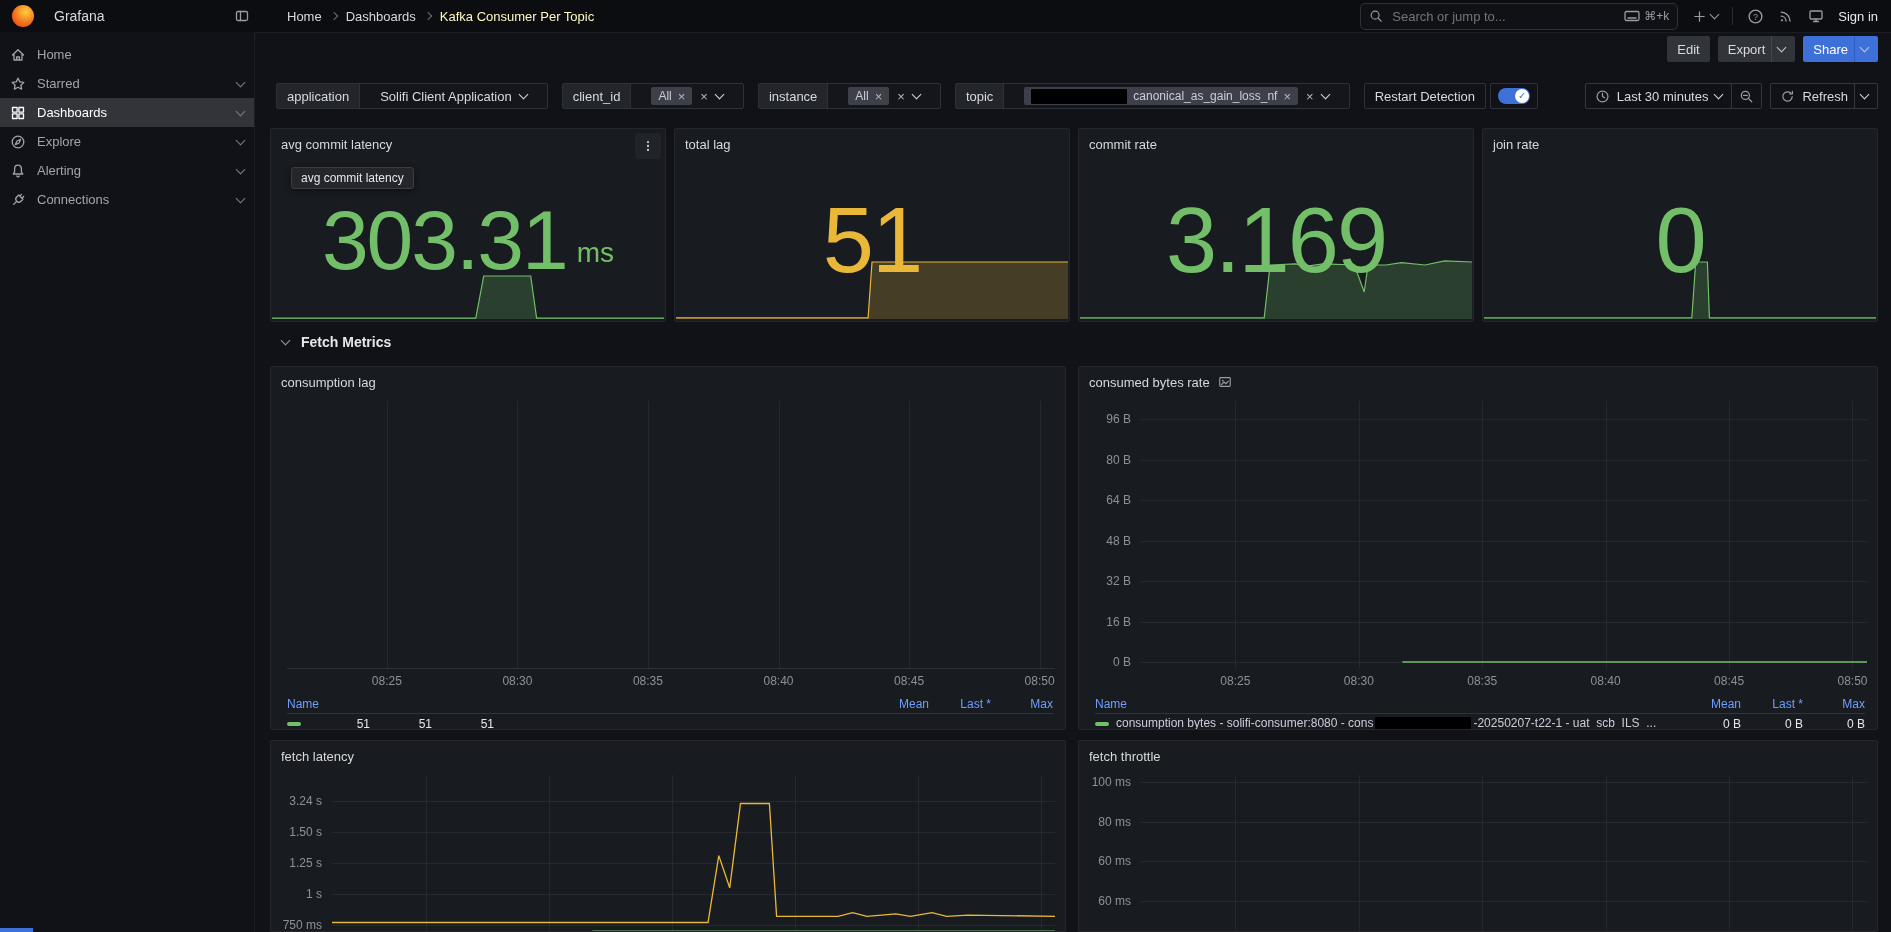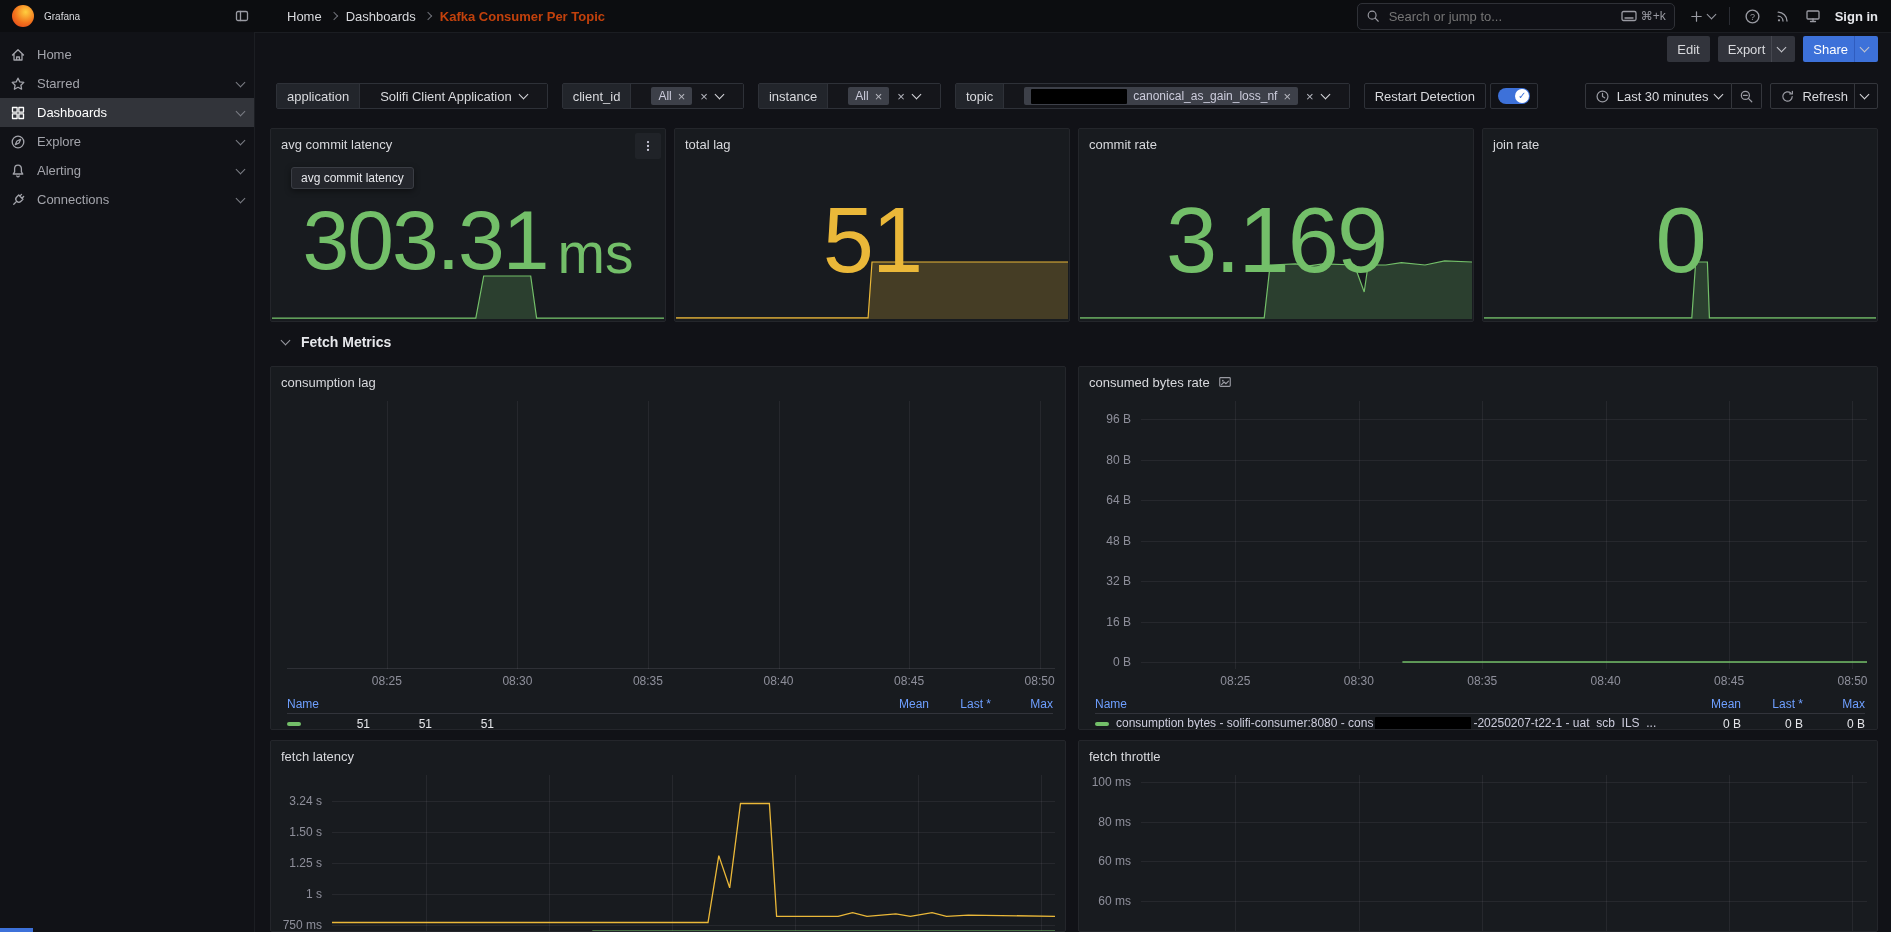--- a/index.html
+++ b/index.html
@@ -4,32 +4,32 @@
 <style>
   html,body{margin:0;padding:0;background:#111217;width:1891px;height:932px;overflow:hidden;
     font-family:"Liberation Sans","DejaVu Sans",sans-serif;color:#ccccdc;font-size:13px;}
   svg{display:block;}
   .icn{display:inline-flex;align-items:center;justify-content:center;color:#9a9ba3;}
   .icn svg{stroke:currentColor;fill:none;stroke-width:1.3;stroke-linecap:round;stroke-linejoin:round;}
   .chv{display:inline-block;width:6px;height:6px;border-right:1.5px solid currentColor;border-bottom:1.5px solid currentColor;transform:rotate(45deg);margin-top:-3px;}
   
   #topnav{position:absolute;left:0;top:0;width:1891px;height:32px;background:#0c0d10;border-bottom:1px solid #1b1d22;display:flex;align-items:center;}
   #logo{width:22px;height:22px;border-radius:50%;margin-left:12px;background:radial-gradient(circle at 62% 32%,#ffcf3f,#f2711c 55%,#e3451d 90%);}
-  #brand{margin-left:10px;font-size:10px;color:#d8d9dd;font-weight:500;}
+  #brand{margin-left:20px;font-size:14px;color:#d8d9dd;font-weight:500;}
   #dock-btn{position:absolute;left:231px;top:5px;width:22px;height:22px;display:flex;align-items:center;justify-content:center;}
   #crumbs{position:absolute;left:287px;top:0;height:32px;display:flex;align-items:center;gap:9px;}
   .crumb{color:#d8d9dd;font-weight:500;}
-  .crumb.dim{color:#c2410c;font-weight:700;}
+  .crumb.dim{color:#fef9c3;font-weight:400;}
   .crumb-sep{width:5px;height:5px;border-right:1.4px solid #6e7077;border-top:1.4px solid #6e7077;transform:rotate(45deg);}
   #nav-right{position:absolute;right:13px;top:0;height:32px;display:flex;align-items:center;gap:14px;}
   #searchbox{width:300px;height:25px;border:1px solid #2f3137;border-radius:5px;background:#101116;display:flex;align-items:center;padding:0 8px;gap:7px;}
   #searchbox input{flex:1;background:transparent;border:none;outline:none;color:#9a9ba3;font-size:13px;font-family:inherit;}
   #kbd-hint{display:flex;align-items:center;gap:4px;color:#9a9ba3;font-size:12px;}
   .nav-div{width:1px;height:18px;background:#2a2c33;}
-  #signin{color:#e6e7eb;font-weight:700;}
+  #signin{color:#e6e7eb;font-weight:400;}
   
   #sidebar{position:absolute;left:0;top:32px;width:255px;height:900px;background:#111217;border-right:1px solid #1c1e23;padding-top:8px;box-sizing:border-box;}
   .side-item{height:29px;display:flex;align-items:center;padding:0 10px;gap:11px;color:#a3a4ab;cursor:pointer;}
   .side-item .lbl{flex:1;}
   .side-item.active{background:#32343a;color:#ffffff;}
   .side-item .chv{color:#7b7d85;}
   
   #dash-toolbar{position:absolute;top:36px;right:13px;display:flex;gap:8px;align-items:center;border-radius:12px;}
   .btn{height:26px;display:inline-flex;align-items:center;padding:0 10px;border-radius:2px;background:#32343c;color:#d8d9dd;font-weight:500;gap:8px;}
   .btn .chv{color:#c6c7cd;}
@@ -52,21 +52,21 @@
   .tsep{width:1px;align-self:stretch;background:#34363c;margin:0 -1px;}
   
   .panel{position:absolute;background:#181b1f;border:1px solid #24262b;border-radius:2px;box-sizing:border-box;overflow:hidden;}
   .p-head{position:absolute;left:0;top:0;right:0;height:30px;display:flex;align-items:center;padding:0 10px;gap:8px;}
   .p-title{color:#d8d9dd;font-size:13px;}
   .kebab{position:absolute;right:4px;top:4px;width:26px;height:26px;background:#202328;border-radius:2px;display:flex;align-items:center;justify-content:center;}
   .tooltip-chip{position:absolute;left:20px;top:38px;background:#24262c;border:1px solid #3a3d44;border-radius:3px;padding:3px 9px;font-size:12px;color:#e6e7eb;box-shadow:0 2px 6px rgba(0,0,0,.45);}
   .stat-val{position:absolute;left:0;right:0;top:40px;bottom:10px;display:flex;align-items:center;justify-content:center;font-weight:500;z-index:2;}
   .stat-val .big{font-size:92px;letter-spacing:-2px;}
   .stat-val.small .big{font-size:84px;}
-  .stat-val .unit{font-size:57px;margin-left:10px;margin-top:26px;}
+  .stat-val .unit{font-size:28px;margin-left:10px;margin-top:26px;}
   .spark{position:absolute;left:1px;bottom:1px;z-index:1;}
   
   .plot-wrap{position:absolute;left:0;right:10px;top:34px;}
   .plot{position:absolute;top:0;right:0;bottom:0;}
   .ayl{position:absolute;left:0;text-align:right;font-size:12px;color:rgba(204,204,220,.65);}
   .axl{position:absolute;width:60px;text-align:center;font-size:12px;color:rgba(204,204,220,.65);}
   .legend{position:absolute;left:16px;right:12px;font-size:12px;}
   .lg-head{display:flex;align-items:center;height:18px;border-bottom:1px solid rgba(204,204,220,.15);color:#6e9fff;font-weight:500;}
   .lg-name{flex:1;}
   .lg-col{width:62px;text-align:right;}

